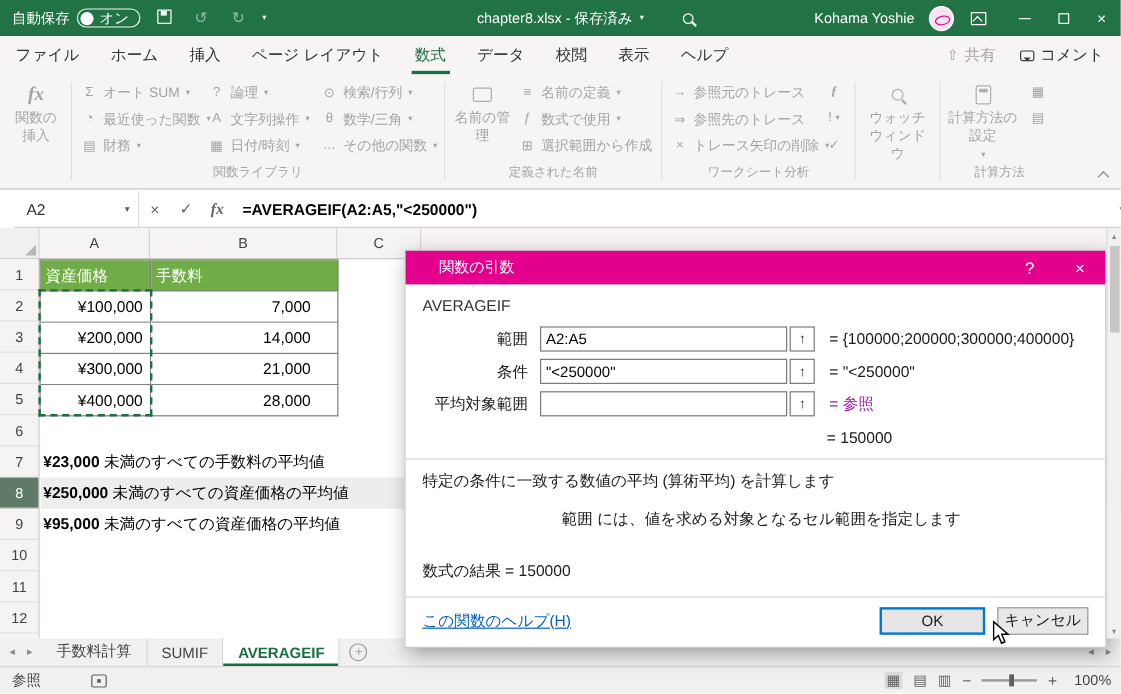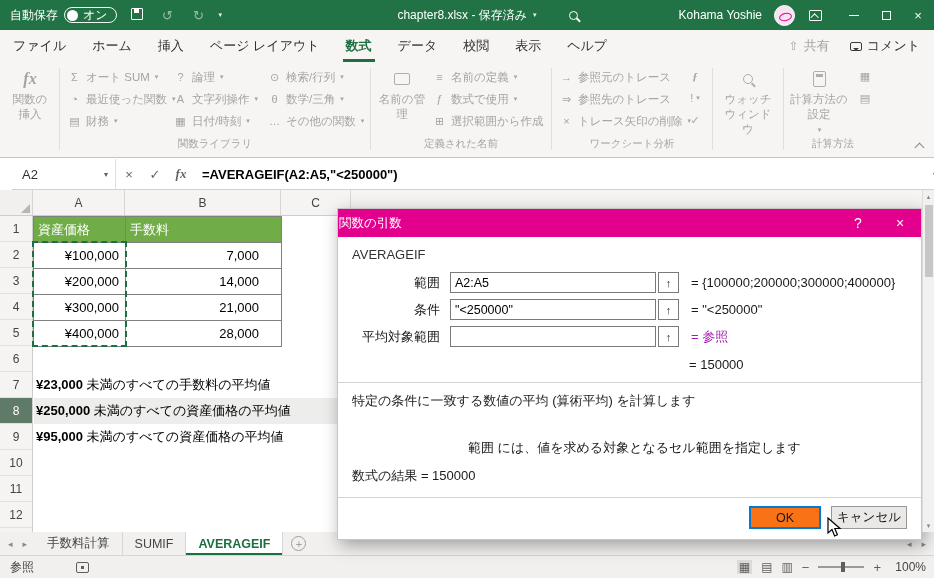--- a/index.html
+++ b/index.html
@@ -27,21 +27,21 @@
 .avatar:after{content:"";position:absolute;left:4px;top:7px;width:11px;height:6px;border:1.5px solid #e3008c;border-radius:50%;transform:rotate(-12deg)}
 .ribdisp{width:13px;height:11px;border:1px solid #fff;border-radius:1px;position:relative;margin-right:16px}
 .ribdisp:after{content:"";position:absolute;left:3px;top:2px;width:5px;height:5px;border-left:1px solid #fff;border-top:1px solid #fff;transform:rotate(45deg) translateY(2px)}
 .winbtn{width:32px;height:30px;display:flex;align-items:center;justify-content:center;font-size:13px}
 .minline{width:10px;border-bottom:1px solid #fff;display:inline-block}
 .maxbox{width:9px;height:9px;border:1px solid #fff;display:inline-block}
 
 
 .tabrow{position:absolute;top:30px;left:0;width:100%;height:32px;background:#f6f5f4;display:flex;align-items:center;z-index:4}
 .rtab{padding:0 13px;line-height:32px;font-size:13px;color:#323130;position:relative;white-space:nowrap}
-.rtab.active{color:#1e6e42;font-weight:700}
+.rtab.active{color:#1e6e42;font-weight:400}
 .rtab.active:after{content:"";position:absolute;left:10px;right:10px;bottom:0;height:3px;background:#1e6e42}
 .tabrow-right{margin-left:auto;display:flex;align-items:center;gap:20px;padding-right:14px}
 .share{display:flex;align-items:center;gap:5px;color:#a6a4a2}
 .shareic{font-size:12px}
 .comments{display:flex;align-items:center;gap:5px;color:#323130}
 .bubble{width:12px;height:9px;border:1.2px solid #3b3a39;border-radius:2px;position:relative;display:inline-block}
 .bubble:after{content:"";position:absolute;left:2px;bottom:-4px;border:3px solid transparent;border-top-color:#3b3a39}
 
 
 .ribbon{position:absolute;top:62px;left:0;width:100%;height:96px;background:#f6f5f4;border-bottom:1px solid #c8c6c4;display:flex;align-items:flex-start;padding:2px 2px 0 2px;color:#a6a4a2;z-index:4}
@@ -120,41 +120,41 @@
 .viewic{font-size:12px;color:#605e5c}
 .viewic.act{background:#dcdadb;padding:0 2px}
 .zo{font-size:13px;color:#605e5c}
 .ztrack{width:46px;height:2px;background:#999;position:relative}
 .zthumb{position:absolute;left:50%;top:-4px;width:4px;height:10px;background:#605e5c}
 .zpct{width:36px;text-align:right}
 
 
 .dialog{position:absolute;left:337px;top:208px;width:585px;height:332px;background:#fff;border:1px solid #c9c7c5;box-shadow:3px 5px 16px rgba(0,0,0,.35);z-index:50;display:flex;flex-direction:column;font-size:13px;color:#1a1a1a}
 .dtitle{height:28px;background:#e3008c;color:#fff;display:flex;align-items:center;flex:none}
-.dtitletxt{padding-left:1px;flex:1;font-size:12.5px}
+.dtitletxt{padding-left:28px;flex:1;font-size:12.5px}
 .dhelp,.dclose{width:42px;height:100%;display:flex;align-items:center;justify-content:center;font-size:14px}
 .dbody{flex:1;display:flex;flex-direction:column;padding:8px 14px 10px;overflow:hidden}
 .fnname{margin:2px 0 10px;color:#333}
 .frow{display:flex;align-items:center;margin-bottom:6px}
 .flabel{width:98px;text-align:right;padding-right:10px;flex:none;white-space:nowrap}
 .finput{width:206px;height:21px;border:1px solid #7a7a7a;font-size:12.5px;padding:0 4px;flex:none;font-family:inherit}
 .fexp{width:21px;height:21px;border:1px solid #7a7a7a;margin-left:2px;display:flex;align-items:center;justify-content:center;font-size:11px;flex:none;background:#fff}
 .fres{margin-left:12px;white-space:nowrap;overflow:hidden}
 .fres.gray{color:#a21caf}
 .interim{margin:4px 0 0 337px}
 .dhr{border:0;border-top:1px solid #d6d4d2;margin:10px -14px 9px;flex:none}
-.ddesc{margin-bottom:17px}
+.ddesc{margin-bottom:2px}
 .dargs{margin:12px 0 0 116px}
 .dspacer{flex:1}
 .dresult{margin-bottom:2px}
 .dfoot{display:flex;align-items:center;padding-top:8px}
 .dlink{color:#0563c1;text-decoration:underline}
 .dbtns{margin-left:auto;display:flex;gap:10px}
 .btn{height:23px;display:flex;align-items:center;justify-content:center;font-size:12.5px}
-.btn.ok{width:72px;background:#f97316;border:2px solid #0078d4}
+.btn.ok{width:88px;background:#e5e5e5;border:2px solid #0078d4}
 .btn.cancel{width:76px;background:#e9e8e7;border:1px solid #9a9896}
 .cursor{position:absolute;left:827px;top:517px;z-index:200;pointer-events:none}
 </style>
 </head>
 <body>
 
 <div class="titlebar">
   <div class="tb-left">
     <div class="autosave">
       <span>自動保存</span>
@@ -479,20 +479,21 @@
     </div>
 
     <div class="interim">=  150000</div>
     <hr class="dhr">
     <div class="ddesc">特定の条件に一致する数値の平均 (算術平均) を計算します</div>
     <div class="dargs">範囲  には、値を求める対象となるセル範囲を指定します</div>
     <div class="dspacer"></div>
     <div class="dresult">数式の結果 =  150000</div>
     <hr class="dhr" style="margin-bottom:0">
     <div class="dfoot">
+      <span class="dlink">この関数のヘルプ(H)</span>
       <div class="dbtns">
         <span class="btn ok">OK</span>
         <span class="btn cancel">キャンセル</span>
       </div>
     </div>
   </div>
 </div>
 
 <span class="cursor">
   <svg width="15" height="21" viewBox="0 0 15 21">

